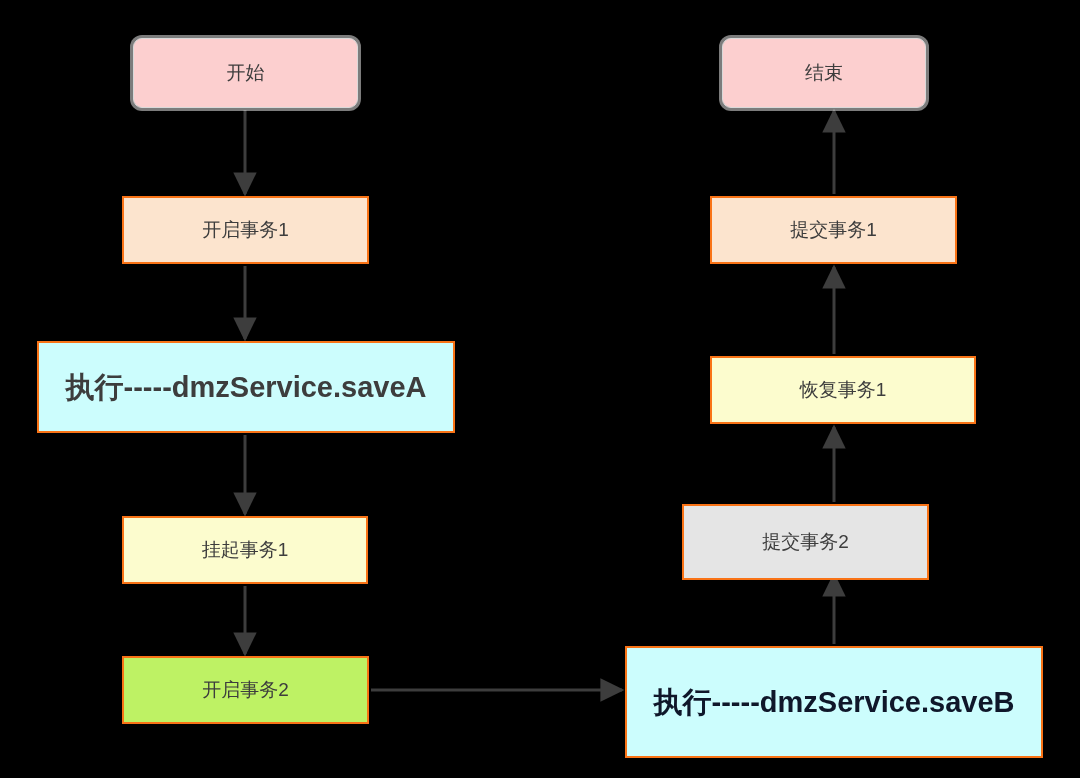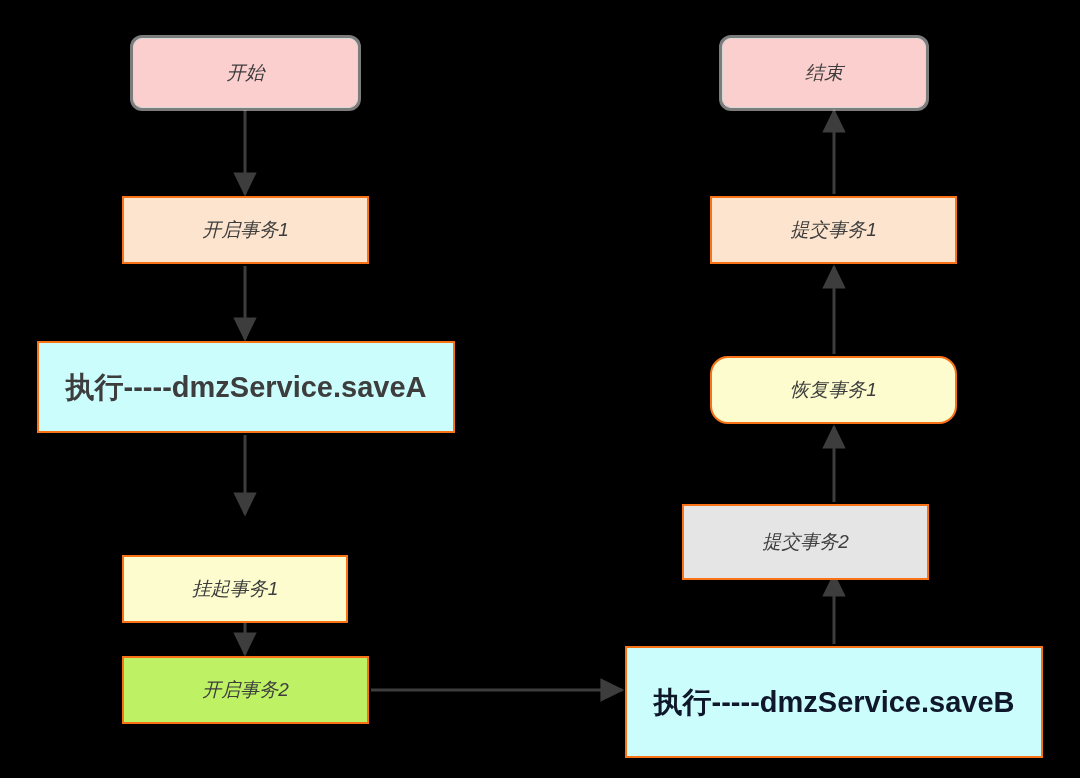--- a/index.html
+++ b/index.html
@@ -30,21 +30,21 @@
     border-radius: 9px;
     border: 1px solid #d9d9d9;
     box-shadow: 0 0 0 3px rgba(225,225,225,0.55);
   }
   .node.sharp {
     border: 2px solid #f97316;
   }
   .node-label {
     pointer-events: none;
   }
-  .sz-sm { font-size: 19px; font-style: italic; }
+  .sz-sm { font-size: 19px; }
   .sz-lg { font-size: 29px; font-weight: bold; }
 
   svg.edges {
     position: absolute;
     left: 0;
     top: 0;
     width: 1080px;
     height: 778px;
     overflow: visible;
   }
@@ -74,33 +74,33 @@
   <div id="node-layer">
       <div class="node rounded sz-sm" style="left: 133px; top: 38px; width: 225px; height: 70px; background: rgb(252, 207, 207); color: rgb(61, 61, 61);">
         <span class="node-label">开始</span>
       </div>
       <div class="node sharp sz-sm" style="left: 122px; top: 196px; width: 247px; height: 68px; background: rgb(252, 228, 206); color: rgb(61, 61, 61);">
         <span class="node-label">开启事务1</span>
       </div>
       <div class="node sharp sz-lg" style="left: 37px; top: 341px; width: 418px; height: 92px; background: rgb(204, 253, 253); color: rgb(61, 61, 61);">
         <span class="node-label">执行-----dmzService.saveA</span>
       </div>
-      <div class="node sharp sz-sm" style="left: 122px; top: 516px; width: 226px; height: 68px; background: rgb(252, 252, 206); color: rgb(61, 61, 61); margin-top: 39px;">
+      <div class="node sharp sz-sm" style="left: 122px; top: 516px; width: 246px; height: 68px; background: rgb(252, 252, 206); color: rgb(61, 61, 61);">
         <span class="node-label">挂起事务1</span>
       </div>
       <div class="node sharp sz-sm" style="left: 122px; top: 656px; width: 247px; height: 68px; background: #bef264; color: rgb(61, 61, 61);">
         <span class="node-label">开启事务2</span>
       </div>
       <div class="node sharp sz-lg" style="left: 625px; top: 646px; width: 418px; height: 112px; background: rgb(204, 253, 253); color: #0f172a;">
         <span class="node-label">执行-----dmzService.saveB</span>
       </div>
       <div class="node sharp sz-sm" style="left: 682px; top: 504px; width: 247px; height: 76px; background: #e5e5e5; color: rgb(61, 61, 61);">
         <span class="node-label">提交事务2</span>
       </div>
-      <div class="node sharp sz-sm" style="left: 710px; top: 356px; width: 247px; height: 68px; background: rgb(252, 252, 206); color: rgb(61, 61, 61); border-radius: 18px;">
+      <div class="node sharp sz-sm" style="left: 710px; top: 356px; width: 266px; height: 68px; background: rgb(252, 252, 206); color: rgb(61, 61, 61);">
         <span class="node-label">恢复事务1</span>
       </div>
       <div class="node sharp sz-sm" style="left: 710px; top: 196px; width: 247px; height: 68px; background: rgb(252, 228, 206); color: rgb(61, 61, 61); text-align: right;">
         <span class="node-label">提交事务1</span>
       </div>
       <div class="node rounded sz-sm" style="left: 722px; top: 38px; width: 204px; height: 70px; background: rgb(252, 207, 207); color: rgb(61, 61, 61);">
         <span class="node-label">结束</span>
       </div>
     </div>
 </div>

